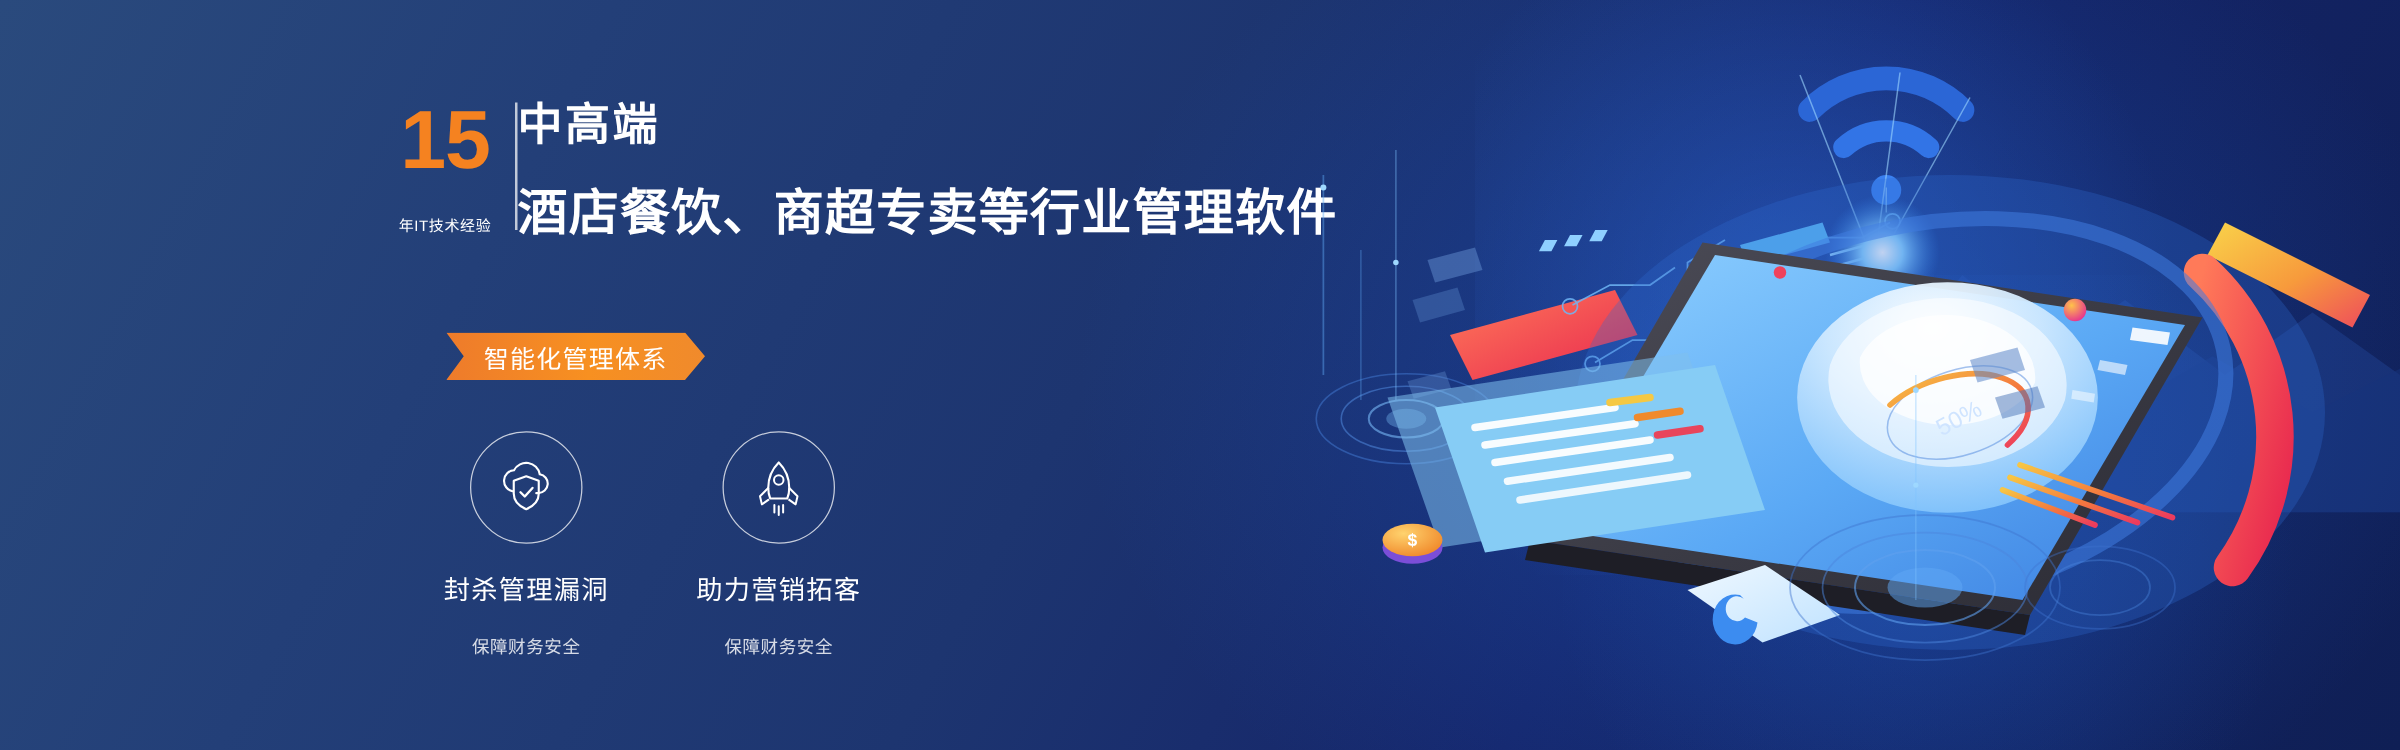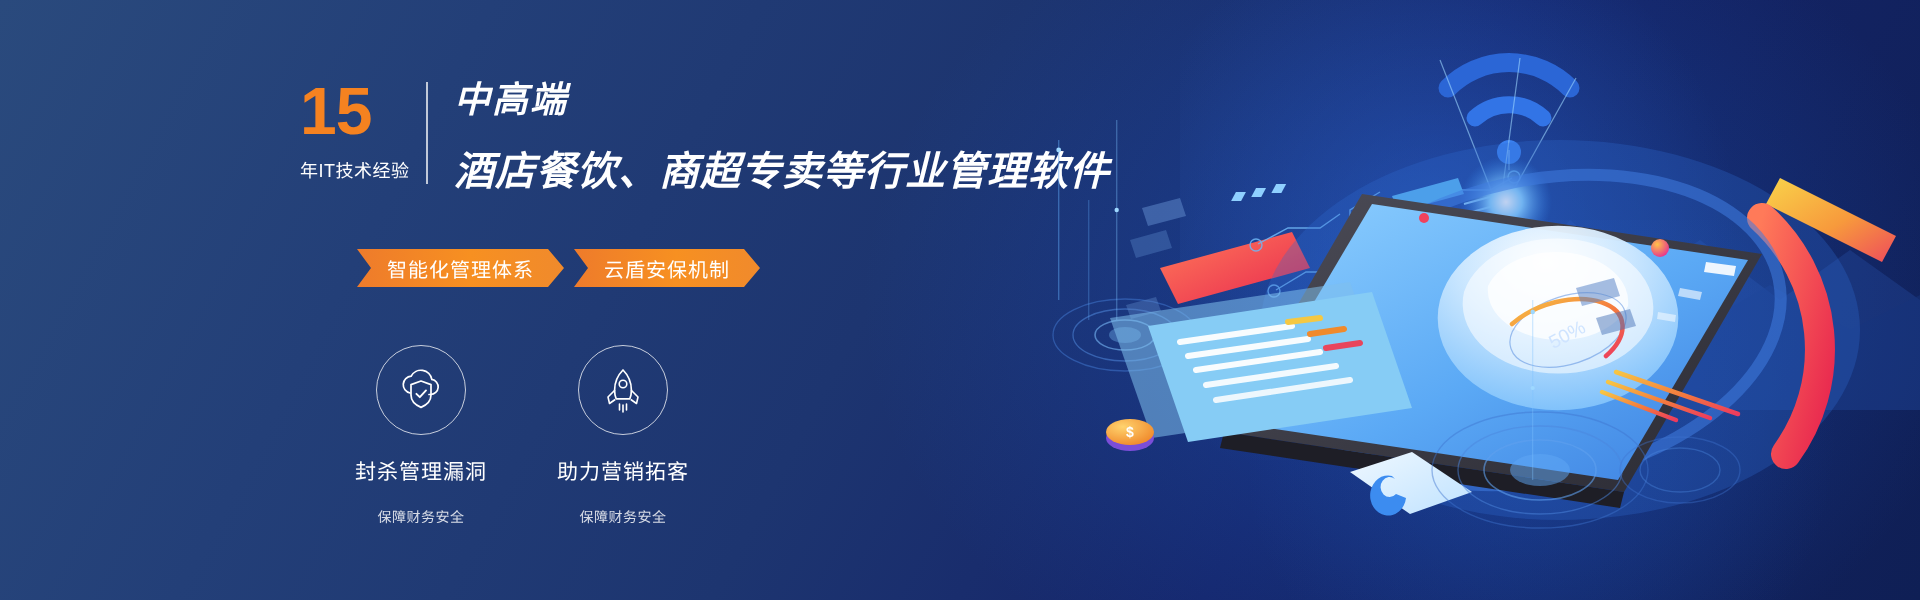--- a/index.html
+++ b/index.html
@@ -19,40 +19,40 @@
   .bg-glow-a{position:absolute;left:1180px;top:-60px;width:620px;height:520px;
     background:radial-gradient(circle at 40% 55%, rgba(60,130,255,0.28) 0%, rgba(60,130,255,0) 66%);}
   .bg-glow-b{position:absolute;left:1250px;top:220px;width:640px;height:480px;
     background:radial-gradient(circle at 45% 45%, rgba(40,110,230,0.22) 0%, rgba(40,110,230,0) 68%);}
   .bg-mountain{position:absolute;right:0;top:150px;width:540px;height:260px;opacity:.55;}
 
   
   .left{position:absolute;left:0;top:0;width:1060px;height:600px;}
 
   .headline-row{position:absolute;left:300px;top:78px;display:flex;align-items:flex-start;}
-  .years-block{width:112px;text-align:left;padding-right:14px;}
+  .years-block{width:112px;text-align:center;}
   .years-num{
     font-size:66px;line-height:66px;font-weight:700;color:#F58220;
     letter-spacing:-1px;font-family:"Liberation Sans",sans-serif;
   }
   .years-label{
-    margin-top:12px;font-size:18px;color:#ffffff;letter-spacing:.5px;white-space:nowrap;
+    margin-top:27px;font-size:12px;color:#ffffff;letter-spacing:.5px;white-space:nowrap;
   }
   .vrule{width:2px;height:102px;background:rgba(255,255,255,.72);margin:4px 0 0 0;}
-  .title-block{padding-left:26px;font-style:italic;}
+  .title-block{}
   .title-top{
     font-size:36px;font-weight:700;color:#ffffff;line-height:44px;letter-spacing:2px;
   }
   .title-main{
     margin-top:24px;font-size:40px;font-weight:700;color:#ffffff;line-height:50px;letter-spacing:1px;
     white-space:nowrap;
   }
 
   
-  .tags{position:absolute;left:357px;top:249px;display:flex;gap:10px;}
+  .tags{position:absolute;left:357px;top:266px;display:flex;gap:10px;flex-direction:column;}
   .tag{
     position:relative;height:38px;display:flex;align-items:center;justify-content:center;
     padding:0 30px;color:#ffffff;font-size:20px;font-weight:400;letter-spacing:1px;white-space:nowrap;
     background:linear-gradient(90deg,#EE7B2B 0%, #F79021 55%, #F08A2C 100%);
     clip-path:polygon(0 0, calc(100% - 16px) 0, 100% 50%, calc(100% - 16px) 100%, 0 100%, 14px 50%);
   }
 
   
   .features{position:absolute;left:347px;top:345px;display:flex;gap:54px;}
   .feature{width:148px;text-align:center;}
@@ -90,23 +90,20 @@
       <div class="vrule"></div>
       <div class="title-block">
         <div class="title-top">中高端</div>
         <div class="title-main">酒店餐饮、商超专卖等行业管理软件</div>
       </div>
     </div>
 
     <div class="tags">
       <div class="tag">
         <span>智能化管理体系</span>
-      </div>
-      <div class="tag">
-        <span>云盾安保机制</span>
       </div>
     </div>
 
     <div class="features">
 
       <div class="feature">
         <div class="circle">
           <svg width="50" height="46" viewBox="0 0 50 46">
             <path d="M14 26 a8.5 8.5 0 0 1 1.2 -16.8 a11 11 0 0 1 20.6 3.2 a7.6 7.6 0 0 1 -1.2 15.1 L33 27.5" fill="none" stroke="#ffffff" stroke-width="1.7" stroke-linecap="round"></path>
             <path d="M25 14 L35 17.6 L35 28 c0 6.6 -5.4 10.4 -10 12.4 c-4.6 -2 -10 -5.8 -10 -12.4 L15 17.6 Z" fill="none" stroke="#ffffff" stroke-width="1.7" stroke-linejoin="round"></path>

